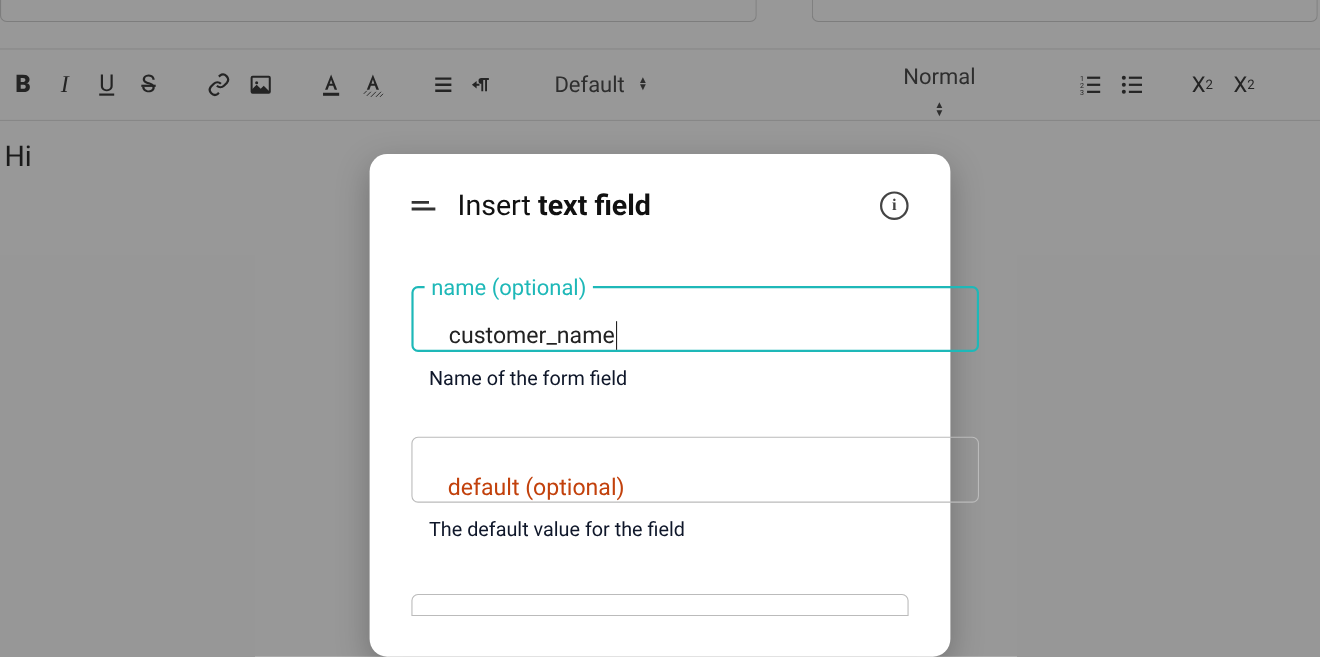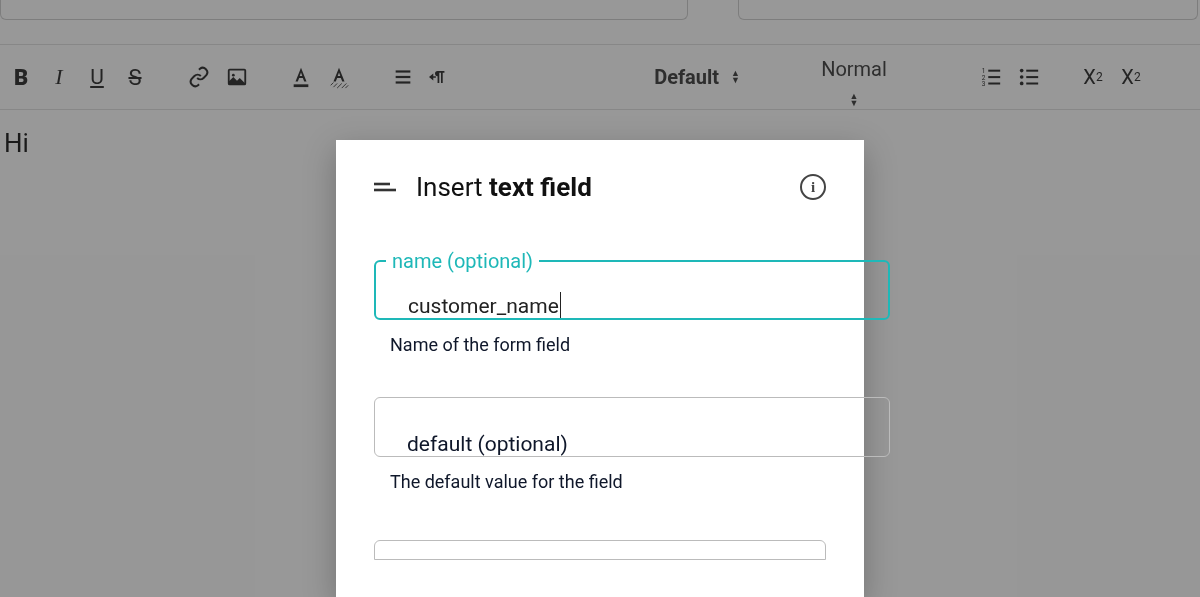--- a/index.html
+++ b/index.html
@@ -88,21 +88,21 @@
       inset: 0;
       background: rgba(40,40,40,0.42);
     }
     .dialog {
       position: absolute;
       top: 140px;
       left: 336px;
       width: 528px;
       height: 457px;
       background: #fff;
-      border-radius: 0;
+      border-radius: 16px;
       box-shadow: 0 10px 30px rgba(0,0,0,0.25);
       padding: 32px 38px;
     }
     .dialog-header {
       display: flex;
       align-items: center;
       gap: 20px;
       margin-bottom: 58px;
     }
     .drag-icon {
@@ -147,21 +147,21 @@
       width: 516px;
       height: 60px;
       border: 1px solid #bbb;
       border-radius: 6px;
       padding: 0 32px;
       display: flex;
       align-items: flex-end;
       font-size: 21px;
       color: #222;
     }
-    .placeholder { color: #0f172a; font-size: 21px; }
+    .placeholder { color: #c2410c; font-size: 21px; }
     .field-label {
       position: absolute;
       left: 12px;
       top: -11px;
       padding: 0 6px;
       background: #fff;
       font-size: 15px;
     }
     .field-caret {
       display: inline-block;
@@ -187,21 +187,21 @@
     
     .ico-bold { font-weight: 900; font-size: 22px; }
     .ico-italic { font-style: italic; font-family: Georgia, serif; font-size: 22px; }
     .ico-under { text-decoration: underline; font-size: 21px; }
     .ico-strike { text-decoration: line-through; font-size: 22px; }
     .ico-link svg, .ico-img svg, .ico-color svg, .ico-bgcolor svg, .ico-align svg, .ico-para svg,
     .ico-ol svg, .ico-ul svg { display: block; }
     .ico-sub { font-size: 20px; }
     .ico-sub sub, .ico-sup sup { font-size: 12px; }
     .ico-sup { font-size: 20px; }
-    .tb-select.font { width: 260px; justify-content: flex-end; margin-left: 30px; font-weight: bold;}
+    .tb-select.font { width: 260px; justify-content: flex-start; margin-left: 30px;}
     .tb-select.size { width: 180px; justify-content: space-between; margin-left: 8px; flex-direction: column;}
   </style>
 </head>
 <body>
 
 <div class="backdrop">
   <div class="top-boxes">
     <div class="top-box left"></div>
     <div class="top-box right"></div>
   </div>

